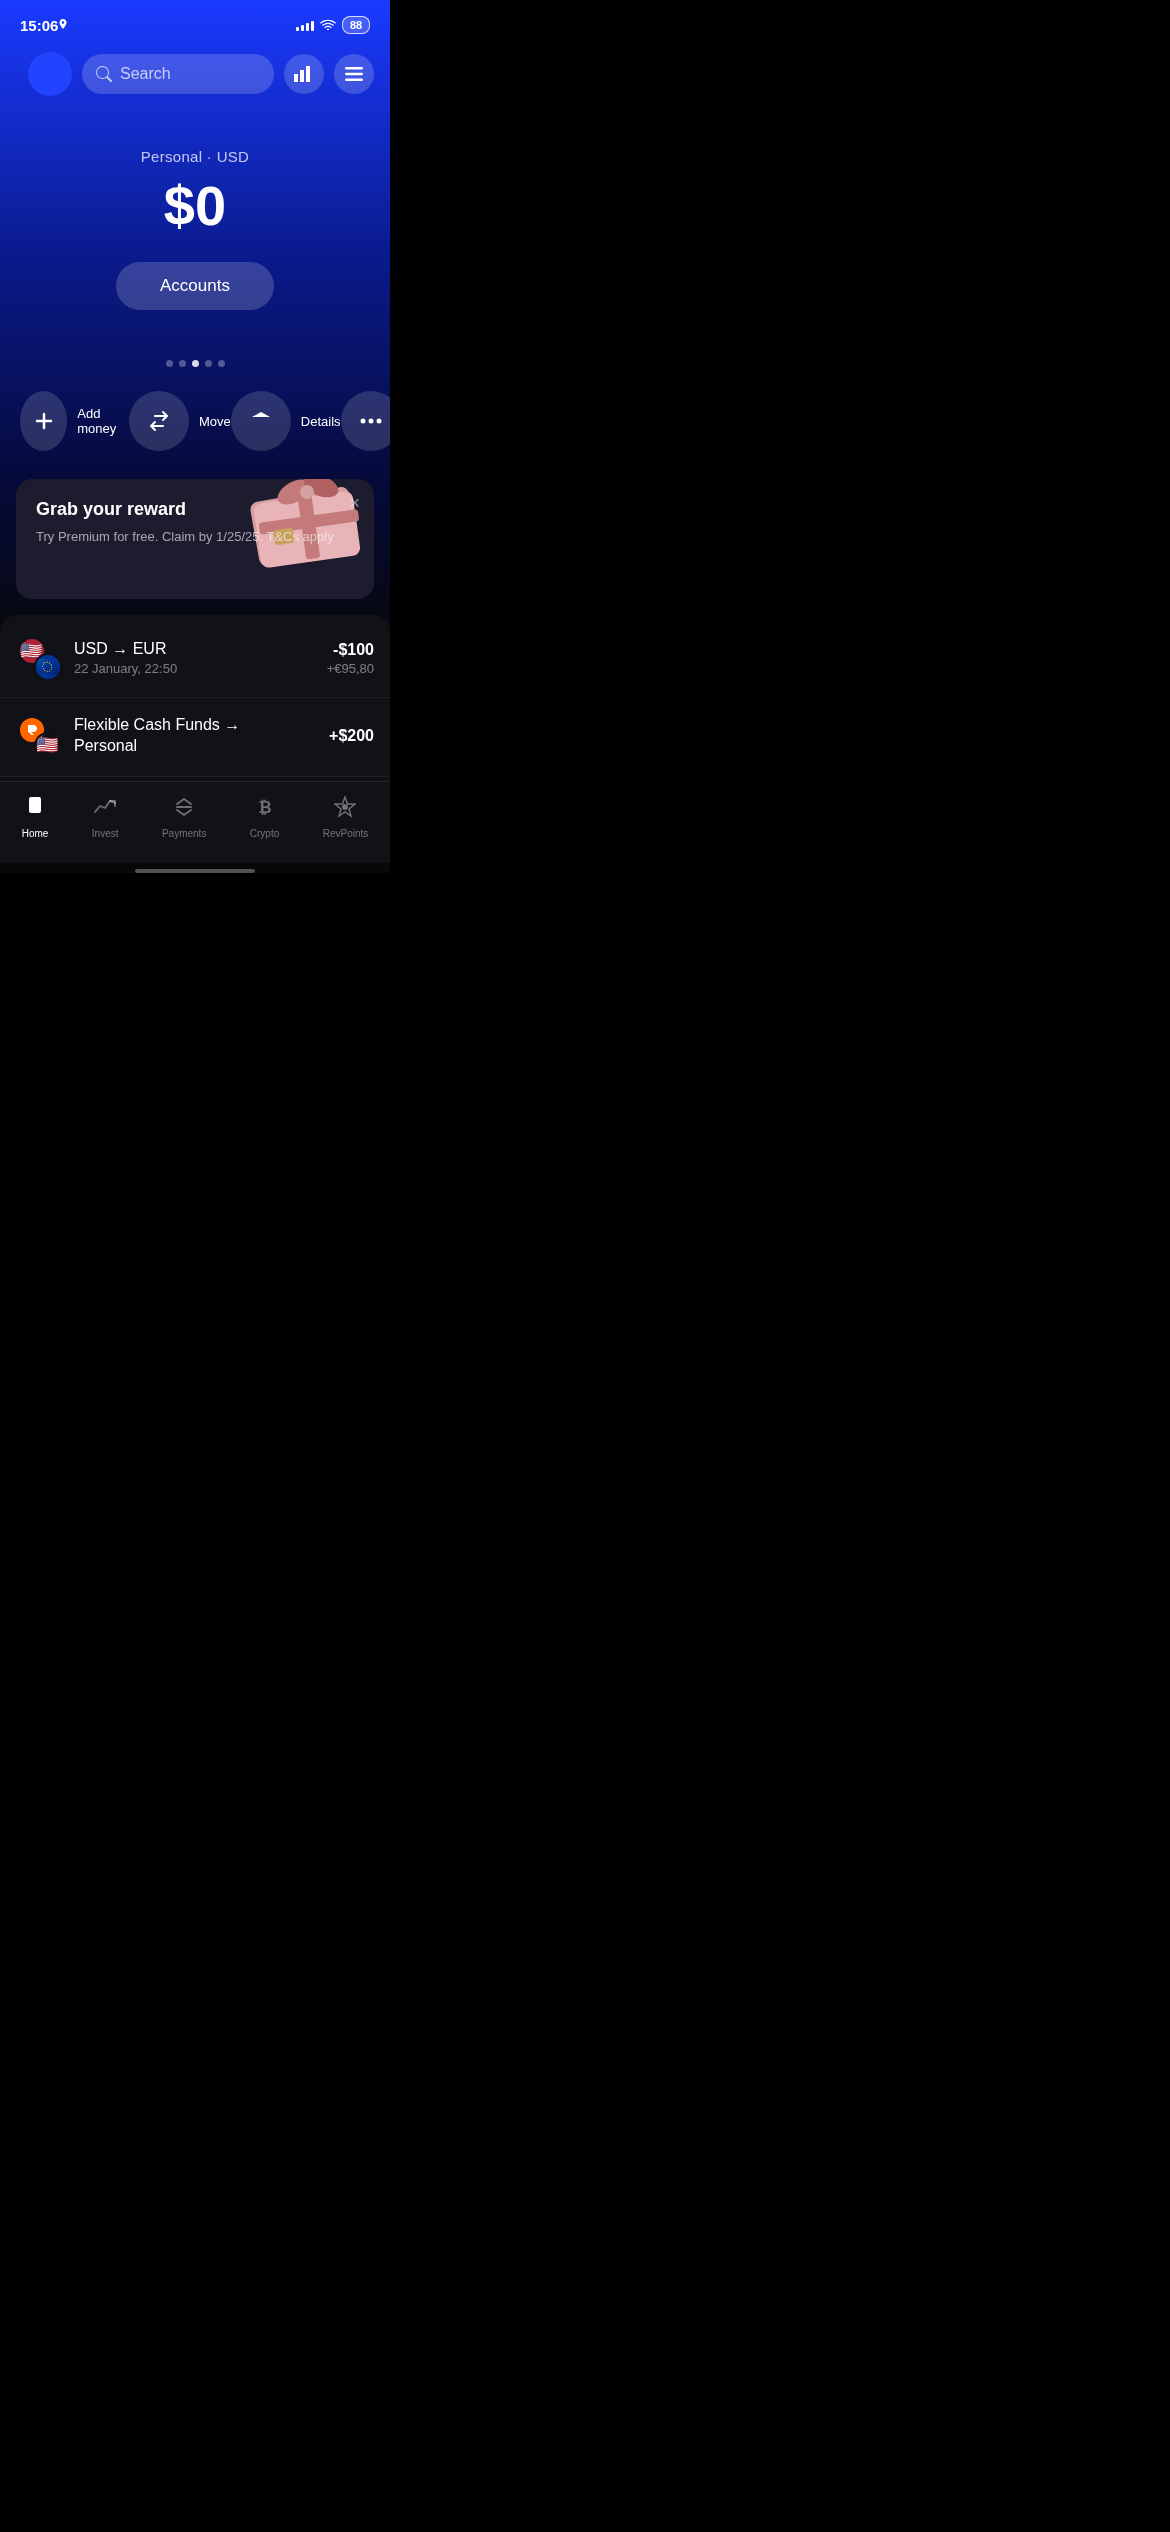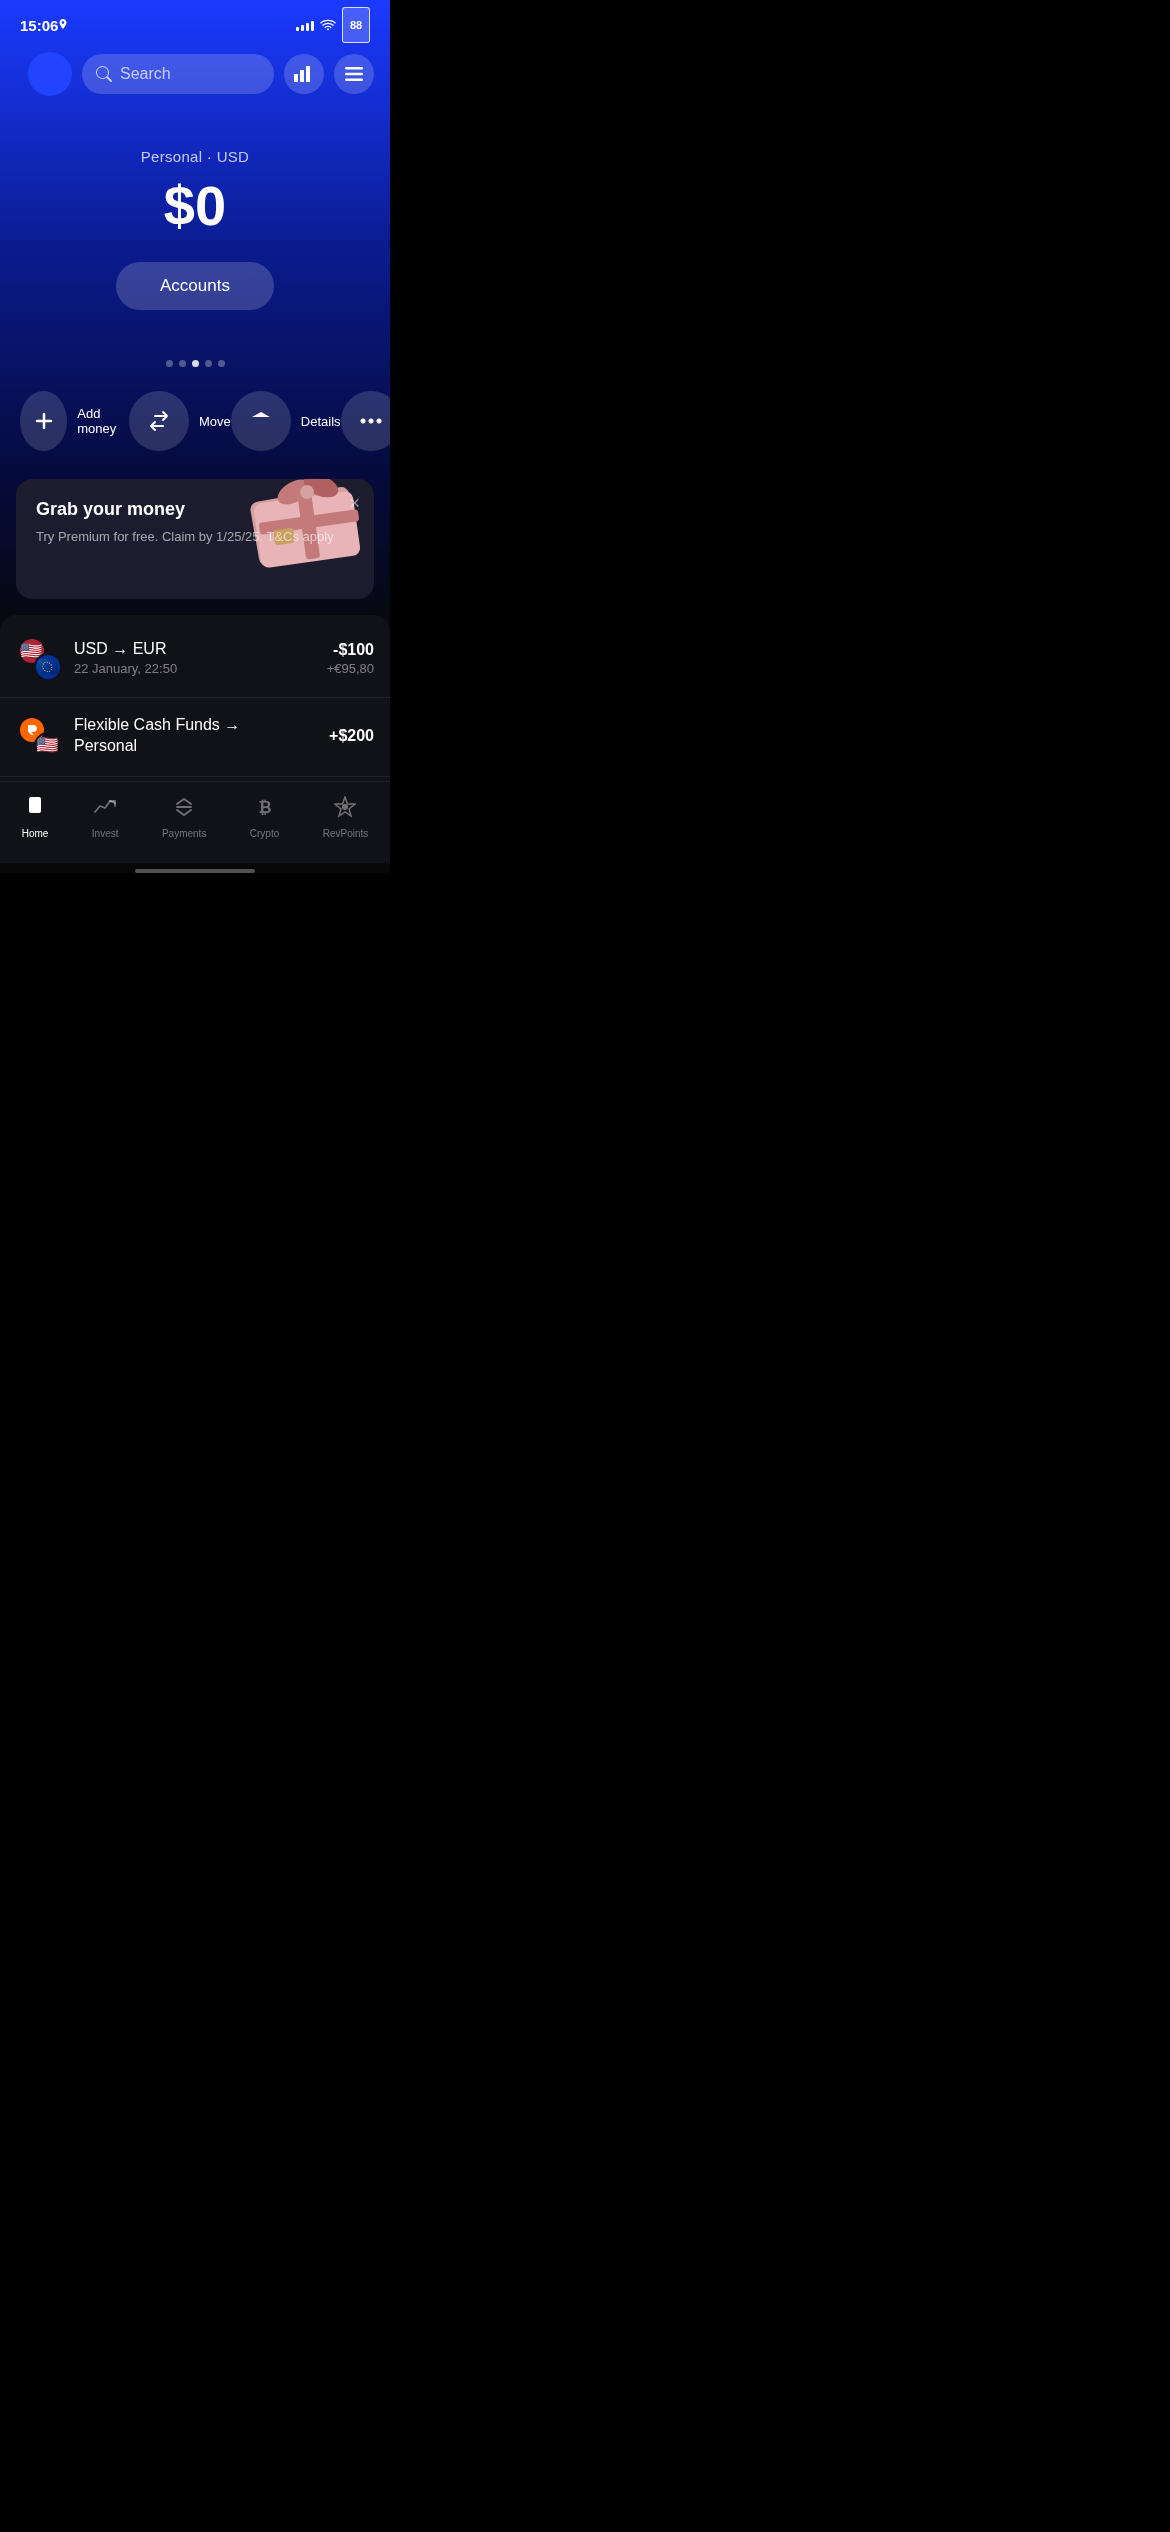--- a/index.html
+++ b/index.html
@@ -62,26 +62,26 @@
     .wifi-icon {
       font-size: 14px;
       color: #fff;
     }
 
     .battery {
       display: flex;
       align-items: center;
       background: rgba(255,255,255,0.2);
       border: 1.5px solid rgba(255,255,255,0.8);
-      border-radius: 3px;
+      border-radius: 8px;
       padding: 1px 3px;
       font-size: 11px;
       font-weight: 700;
       color: #fff;
-      height: 36px;
+      height: 18px;
       min-width: 28px;
       justify-content: center;
     }
 
     
     .header {
       display: flex;
       align-items: center;
       padding: 8px 16px 12px;
       gap: 10px;
@@ -487,21 +487,21 @@
           <circle cx="12" cy="4" r="2.5"></circle>
           <circle cx="20" cy="4" r="2.5"></circle>
         </svg>
       </div>
       <span class="action-label">More</span>
     </div>
   </div>
 
   <div class="reward-card">
     <div class="reward-text">
-      <div class="reward-title">Grab your money</div>
+      <div class="reward-title">Grab your reward</div>
       <div class="reward-subtitle">Try Premium for free. Claim by 1/25/25. T&amp;Cs apply</div>
     </div>
     <div class="reward-close">×</div>
 
     <svg class="gift-card-svg" width="140" height="130" viewBox="0 0 140 130">
 
       <rect x="15" y="20" width="100" height="65" rx="8" fill="#d4a0a0" transform="rotate(-10 65 52)"></rect>
       <rect x="18" y="23" width="100" height="65" rx="8" fill="#e8b4b8" transform="rotate(-8 68 55)"></rect>
 
       <rect x="62" y="10" width="14" height="75" rx="3" fill="#c47a7a" transform="rotate(-8 69 47)"></rect>

